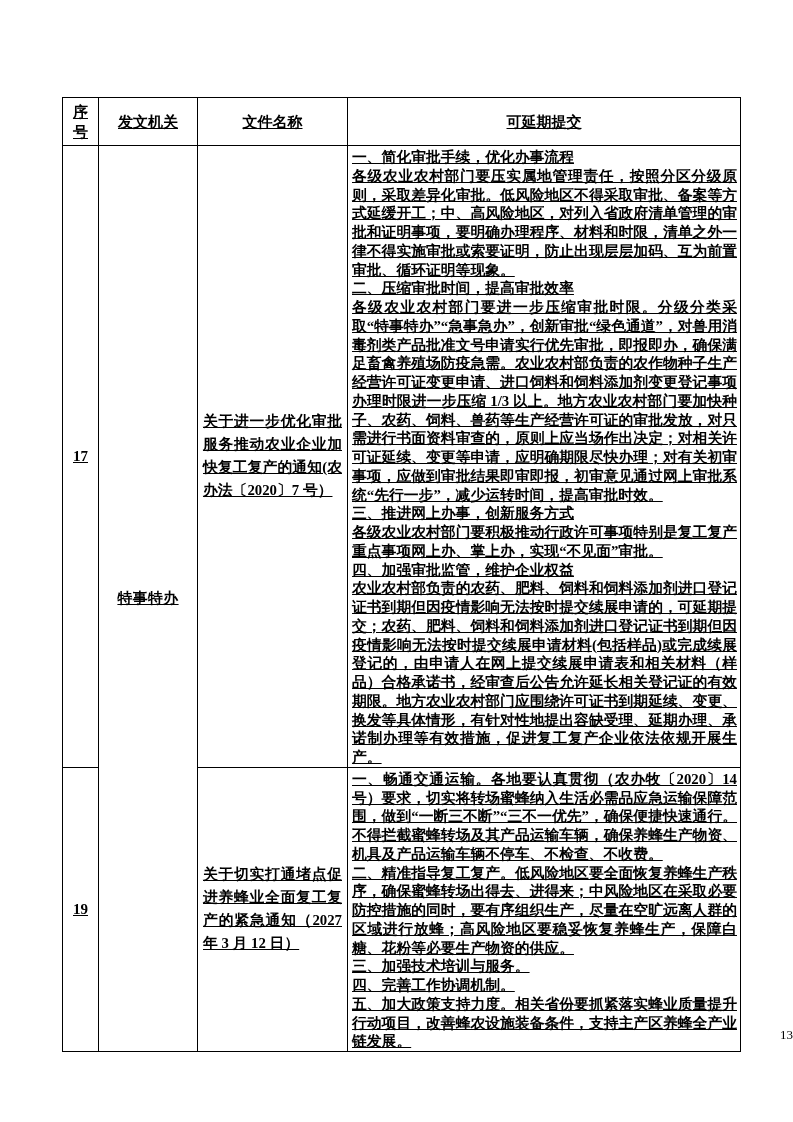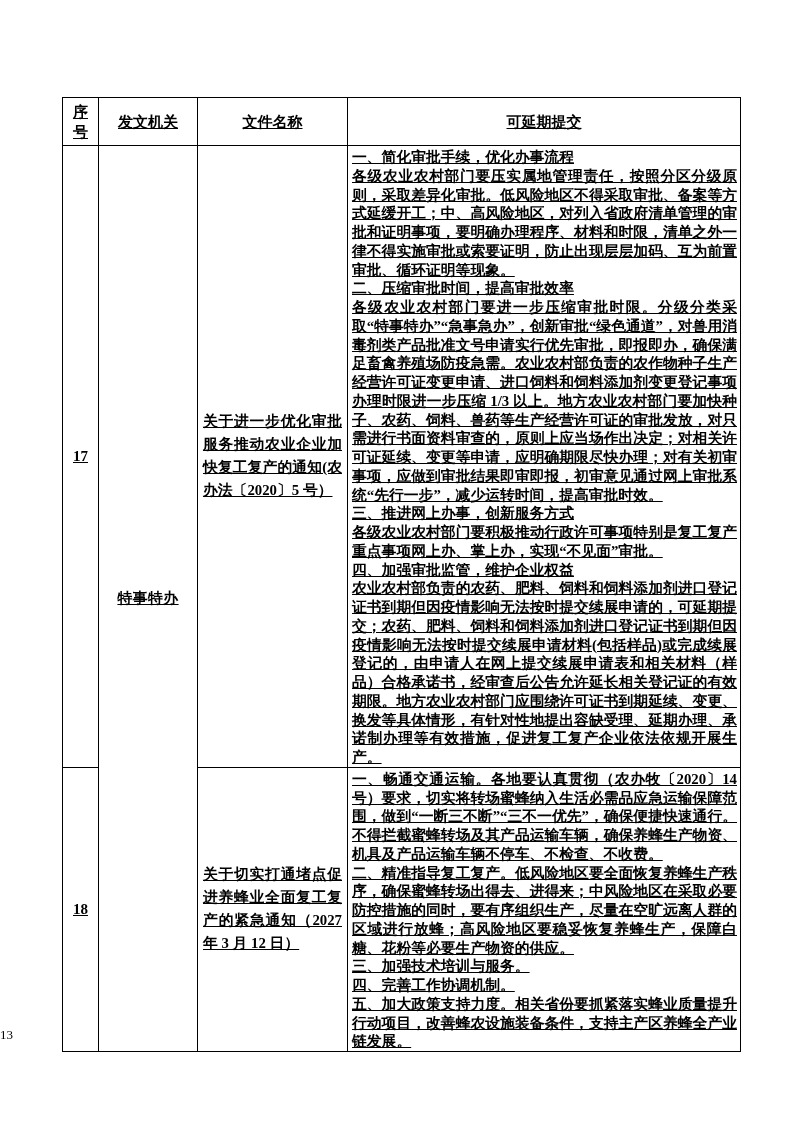--- a/index.html
+++ b/index.html
@@ -69,21 +69,21 @@
     white-space: pre-line;
     font-size: 14.8px;
     line-height: 18.75px;
     padding: 2px 3px 0 4px;
   }
   .page-number {
     position: absolute;
     top: 1027px;
     left: 0;
     width: 793px;
-    text-align: left;
+    text-align: right;
     font-size: 13px;
     font-family: "Liberation Serif", serif;
     font-weight: normal;
   }
 </style>
 </head>
 <body>
 
 <div>
 
@@ -97,32 +97,32 @@
     <tbody>
       <tr class="header-row">
         <th class="th-no">序号</th>
         <th>发文机关</th>
         <th>文件名称</th>
         <th>可延期提交</th>
       </tr>
       <tr class="row-17">
         <td class="no-cell">17</td>
         <td class="agency-cell" rowspan="2">特事特办</td>
-        <td class="title-cell">关于进一步优化审批服务推动农业企业加快复工复产的通知(农办法〔2020〕5 号）</td>
+        <td class="title-cell">关于进一步优化审批服务推动农业企业加快复工复产的通知(农办法〔2020〕7 号）</td>
         <td class="content-cell">一、简化审批手续，优化办事流程
 各级农业农村部门要压实属地管理责任，按照分区分级原则，采取差异化审批。低风险地区不得采取审批、备案等方式延缓开工；中、高风险地区，对列入省政府清单管理的审批和证明事项，要明确办理程序、材料和时限，清单之外一律不得实施审批或索要证明，防止出现层层加码、互为前置审批、循环证明等现象。
 二、压缩审批时间，提高审批效率
 各级农业农村部门要进一步压缩审批时限。分级分类采取“特事特办”“急事急办”，创新审批“绿色通道”，对兽用消毒剂类产品批准文号申请实行优先审批，即报即办，确保满足畜禽养殖场防疫急需。农业农村部负责的农作物种子生产经营许可证变更申请、进口饲料和饲料添加剂变更登记事项办理时限进一步压缩 1/3 以上。地方农业农村部门要加快种子、农药、饲料、兽药等生产经营许可证的审批发放，对只需进行书面资料审查的，原则上应当场作出决定；对相关许可证延续、变更等申请，应明确期限尽快办理；对有关初审事项，应做到审批结果即审即报，初审意见通过网上审批系统“先行一步”，减少运转时间，提高审批时效。
 三、推进网上办事，创新服务方式
 各级农业农村部门要积极推动行政许可事项特别是复工复产重点事项网上办、掌上办，实现“不见面”审批。
 四、加强审批监管，维护企业权益
 农业农村部负责的农药、肥料、饲料和饲料添加剂进口登记证书到期但因疫情影响无法按时提交续展申请的，可延期提交；农药、肥料、饲料和饲料添加剂进口登记证书到期但因疫情影响无法按时提交续展申请材料(包括样品)或完成续展登记的，由申请人在网上提交续展申请表和相关材料（样品）合格承诺书，经审查后公告允许延长相关登记证的有效期限。地方农业农村部门应围绕许可证书到期延续、变更、换发等具体情形，有针对性地提出容缺受理、延期办理、承诺制办理等有效措施，促进复工复产企业依法依规开展生产。</td>
       </tr>
       <tr class="row-18">
-        <td class="no-cell">18</td>
+        <td class="no-cell">19</td>
         <td class="title-cell">关于切实打通堵点促进养蜂业全面复工复产的紧急通知（2027 年 3 月 12 日）</td>
         <td class="content-cell">一、畅通交通运输。各地要认真贯彻（农办牧〔2020〕14 号）要求，切实将转场蜜蜂纳入生活必需品应急运输保障范围，做到“一断三不断”“三不一优先”，确保便捷快速通行。不得拦截蜜蜂转场及其产品运输车辆，确保养蜂生产物资、机具及产品运输车辆不停车、不检查、不收费。
 二、精准指导复工复产。低风险地区要全面恢复养蜂生产秩序，确保蜜蜂转场出得去、进得来；中风险地区在采取必要防控措施的同时，要有序组织生产，尽量在空旷远离人群的区域进行放蜂；高风险地区要稳妥恢复养蜂生产，保障白糖、花粉等必要生产物资的供应。
 三、加强技术培训与服务。
 四、完善工作协调机制。
 五、加大政策支持力度。相关省份要抓紧落实蜂业质量提升行动项目，改善蜂农设施装备条件，支持主产区养蜂全产业链发展。</td>
       </tr>
     </tbody>
   </table>
 

